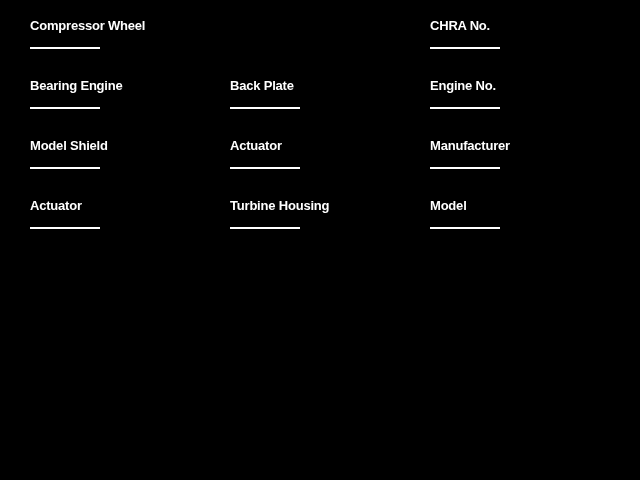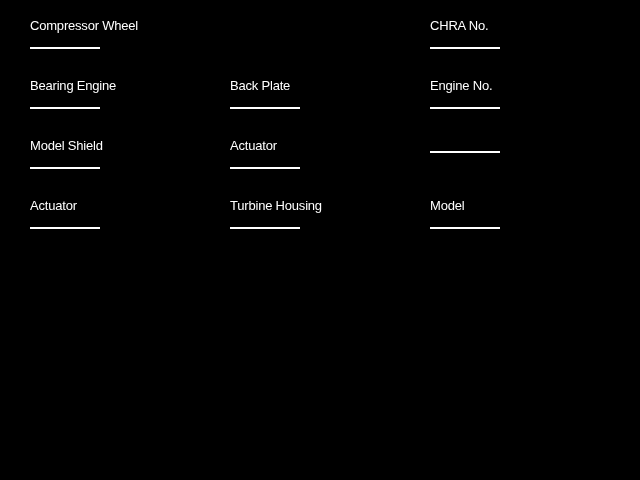--- a/index.html
+++ b/index.html
@@ -22,21 +22,21 @@
     background: #000000;
   }
   .cell {
     position: absolute;
     width: 180px;
     left: calc(30px + var(--c) * 200px);
     top:  calc(18px + var(--r) * 60px);
   }
   .field-label {
     font-size: 13px;
-    font-weight: normal;
+    font-weight: bold;
     line-height: 16px;
     color: #ffffff;
     white-space: nowrap;
     letter-spacing: -0.2px;
   }
   .field-value {
     display: block;
     min-height: 11px;
     margin-top: 2px;
     font-size: 12px;
@@ -95,20 +95,21 @@
     <div class="field-label">CHRA No.</div>
     <span class="field-value"></span>
     <div class="blank-line"></div>
   </div>
   <div class="cell" style="--c:2; --r:1">
     <div class="field-label">Engine No.</div>
     <span class="field-value"></span>
     <div class="blank-line"></div>
   </div>
   <div class="cell" style="--c:2; --r:2">
+    <div class="field-label">Manufacturer</div>
     <span class="field-value"></span>
     <div class="blank-line"></div>
   </div>
   <div class="cell" style="--c:2; --r:3">
     <div class="field-label">Model</div>
     <span class="field-value"></span>
     <div class="blank-line"></div>
   </div>
 
 </div>

